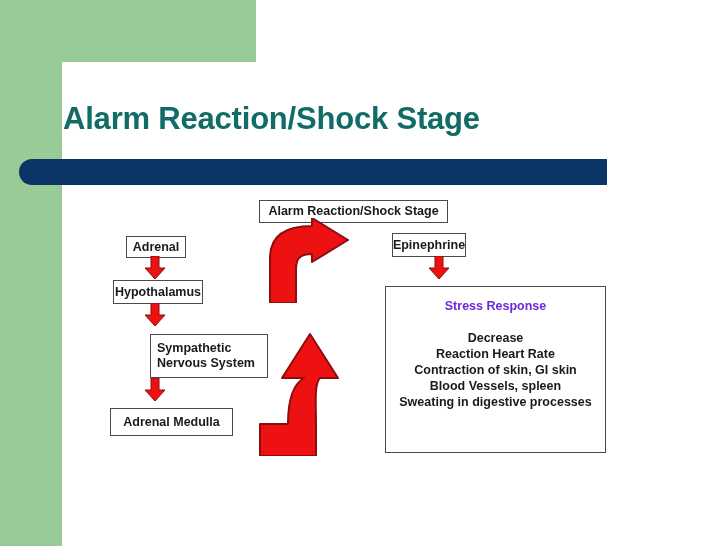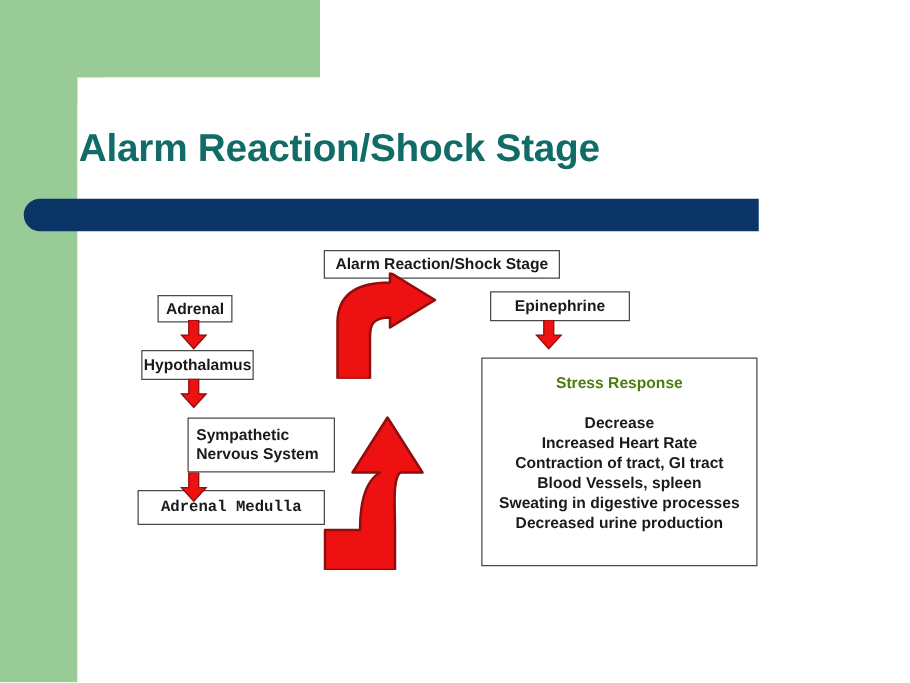--- a/index.html
+++ b/index.html
@@ -90,40 +90,40 @@
     justify-content: center;
     text-align: center;
     padding: 2px 6px;
   }
   .node-left { justify-content: flex-start; text-align: left; margin-left: 40px; }
 
   
   #node-stress        { left: 126px; top: 236px; width: 60px;  height: 22px; }
   #node-hypothalamus  { left: 113px; top: 280px; width: 90px; height: 24px; }
   #node-sns           { left: 110px; top: 334px; width: 118px; height: 44px; }
-  #node-adrenal       { left: 110px; top: 392px; width: 150px; height: 28px; font-family: Liberation Mono, monospace; }
+  #node-adrenal       { left: 110px; top: 408px; width: 123px; height: 28px; }
 
   
   #node-alarm         { left: 259px; top: 200px; width: 189px; height: 23px; }
-  #node-epinephrine   { left: 392px; top: 233px; width: 112px;  height: 24px; }
+  #node-epinephrine   { left: 392px; top: 233px; width: 74px;  height: 24px; }
 
   
   #node-stress-response {
     left: 385px;
     top: 286px;
     width: 221px;
     height: 167px;
     display: block;
     padding: 12px 12px 10px 12px;
     font-weight: normal;
   }
   #node-stress-response .sr-heading {
     font-size: 12.5px;
     font-weight: bold;
-    color: #4d7c0f;
+    color: #6d28d9;
     margin-bottom: 16px;
   }
   #node-stress-response .sr-item {
     font-size: 12.5px;
     font-weight: bold;
     color: #1a1a1a;
     line-height: 16px;
     white-space: nowrap;
   }
 
@@ -172,25 +172,24 @@
       </div>
     </div>
 
     <div class="node" id="node-adrenal">Adrenal Medulla</div>
 
     <div class="node" id="node-epinephrine">Epinephrine</div>
 
     <div class="node" id="node-stress-response">
       <div class="sr-heading">Stress Response</div>
       <div class="sr-item">Decrease</div>
-      <div class="sr-item">Increased Heart Rate</div>
-      <div class="sr-item">Contraction of tract, GI tract</div>
+      <div class="sr-item">Reaction Heart Rate</div>
+      <div class="sr-item">Contraction of skin, GI skin</div>
       <div class="sr-item">Blood Vessels, spleen</div>
       <div class="sr-item">Sweating in digestive processes</div>
-      <div class="sr-item">Decreased urine production</div>
     </div>
 
     <svg class="arrow-down" id="arrow-stress-to-hypothalamus" viewBox="0 0 22 24">
       <polygon points="7,0 15,0 15,12 21,12 11,23 1,12 7,12" fill="#ee1111" stroke="#8e0d0d" stroke-width="1"></polygon>
     </svg>
 
     <svg class="arrow-down" id="arrow-hypothalamus-to-sns" viewBox="0 0 22 24">
       <polygon points="7,0 15,0 15,12 21,12 11,23 1,12 7,12" fill="#ee1111" stroke="#8e0d0d" stroke-width="1"></polygon>
     </svg>
 

